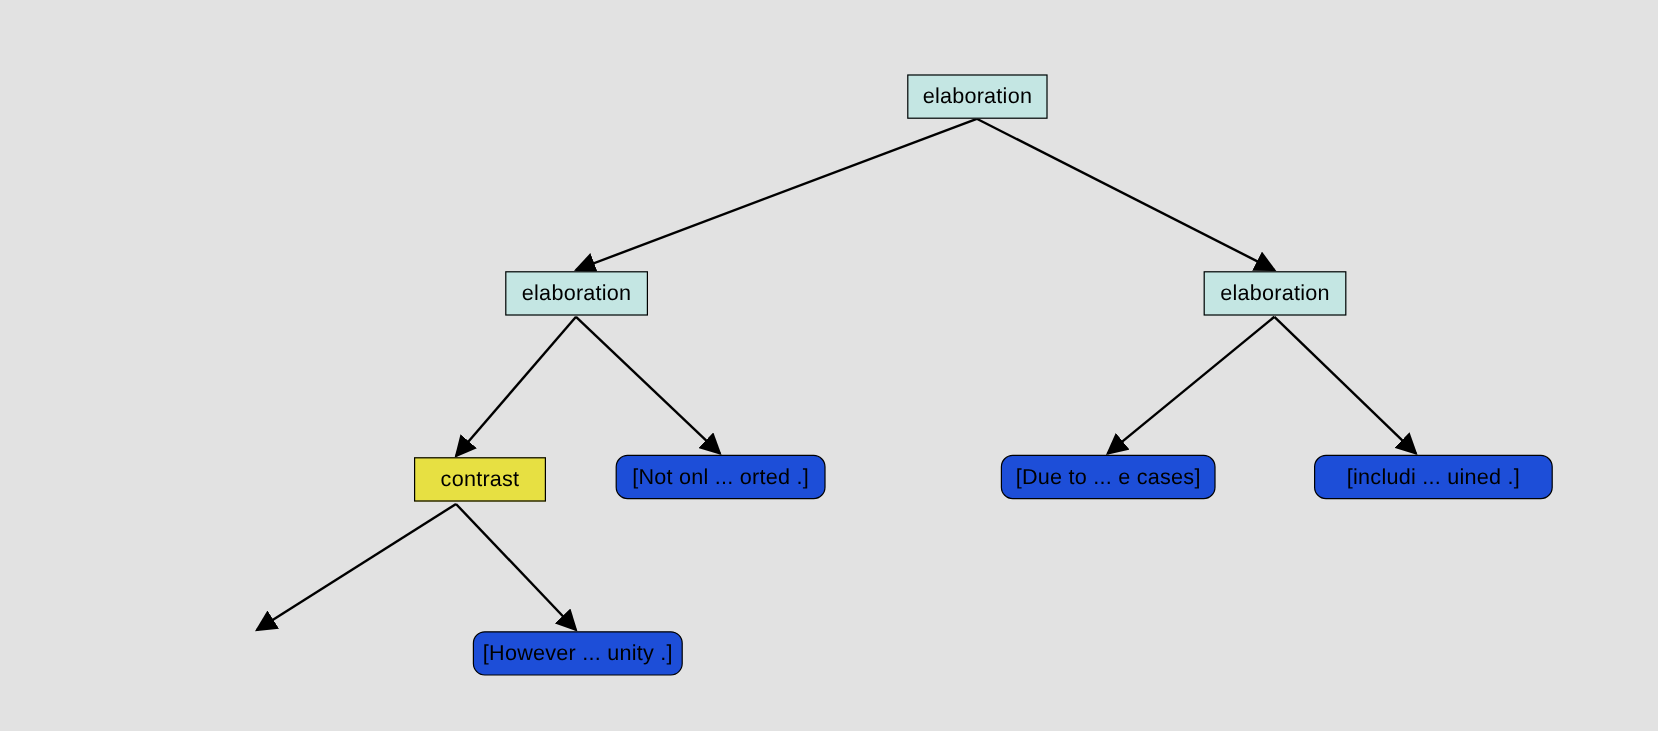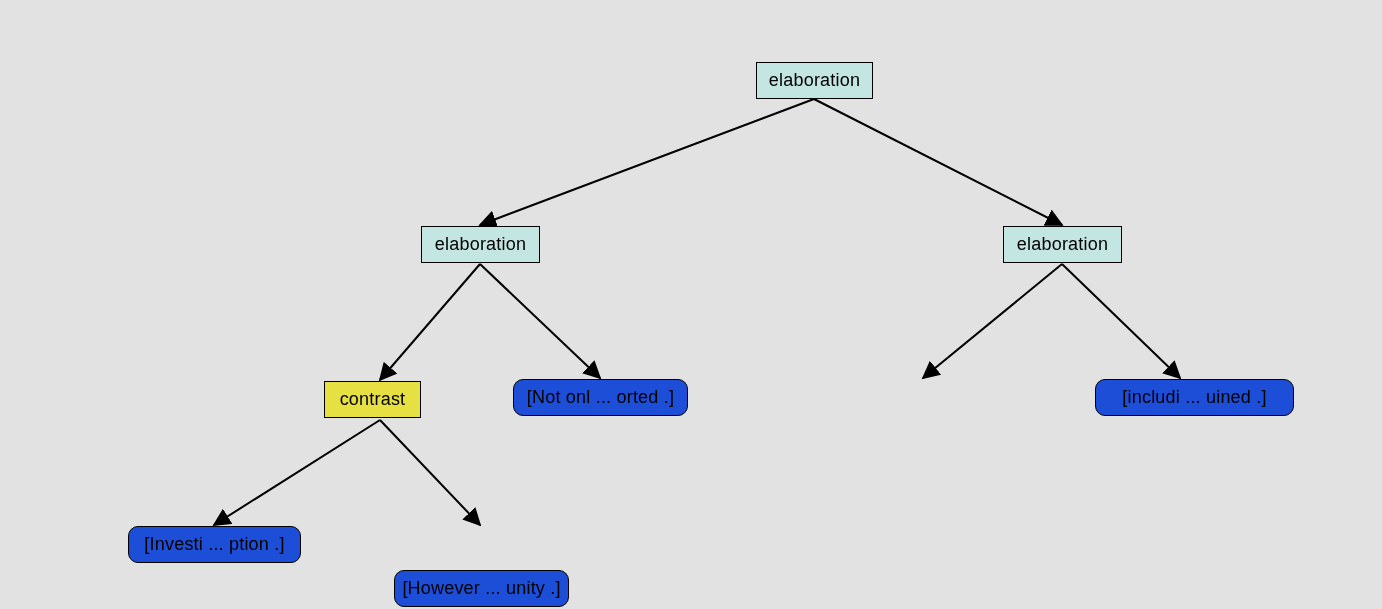--- a/index.html
+++ b/index.html
@@ -77,34 +77,34 @@
   </div>
 
   <div class="node rel" style="left:421px; top:226px; width:119px; height:37px;">
     <span>elaboration</span>
   </div>
 
   <div class="node rel" style="left:1003px; top:226px; width:119px; height:37px;">
     <span>elaboration</span>
   </div>
 
-  <div class="node contrast" style="left:324px; top:381px; width:97px; height:37px;">
+  <div class="node contrast" style="left:345px; top:381px; width:110px; height:37px;">
     <span>contrast</span>
   </div>
 
   <div class="node leaf" style="left:513px; top:379px; width:175px; height:37px;">
     <span>[Not onl ... orted .]</span>
   </div>
 
+  <div class="node leaf" style="left:834px; top:379px; width:179px; height:37px;">
+    <span>[Due to  ... e cases]</span>
+  </div>
 
   <div class="node leaf" style="left:1095px; top:379px; width:199px; height:37px;">
     <span>[includi ... uined .]</span>
   </div>
 
-  <div class="node leaf" style="left:128px; top:526px; width:173px; height:37px;">
-    <span>[Investi ... ption .]</span>
-  </div>
 
-  <div class="node leaf" style="left:394px; top:526px; width:175px; height:37px;margin-top:44px;">
+  <div class="node leaf" style="left:394px; top:526px; width:175px; height:37px;">
     <span>[However ... unity .]</span>
   </div>
 
 </div>
 
 </body></html>

